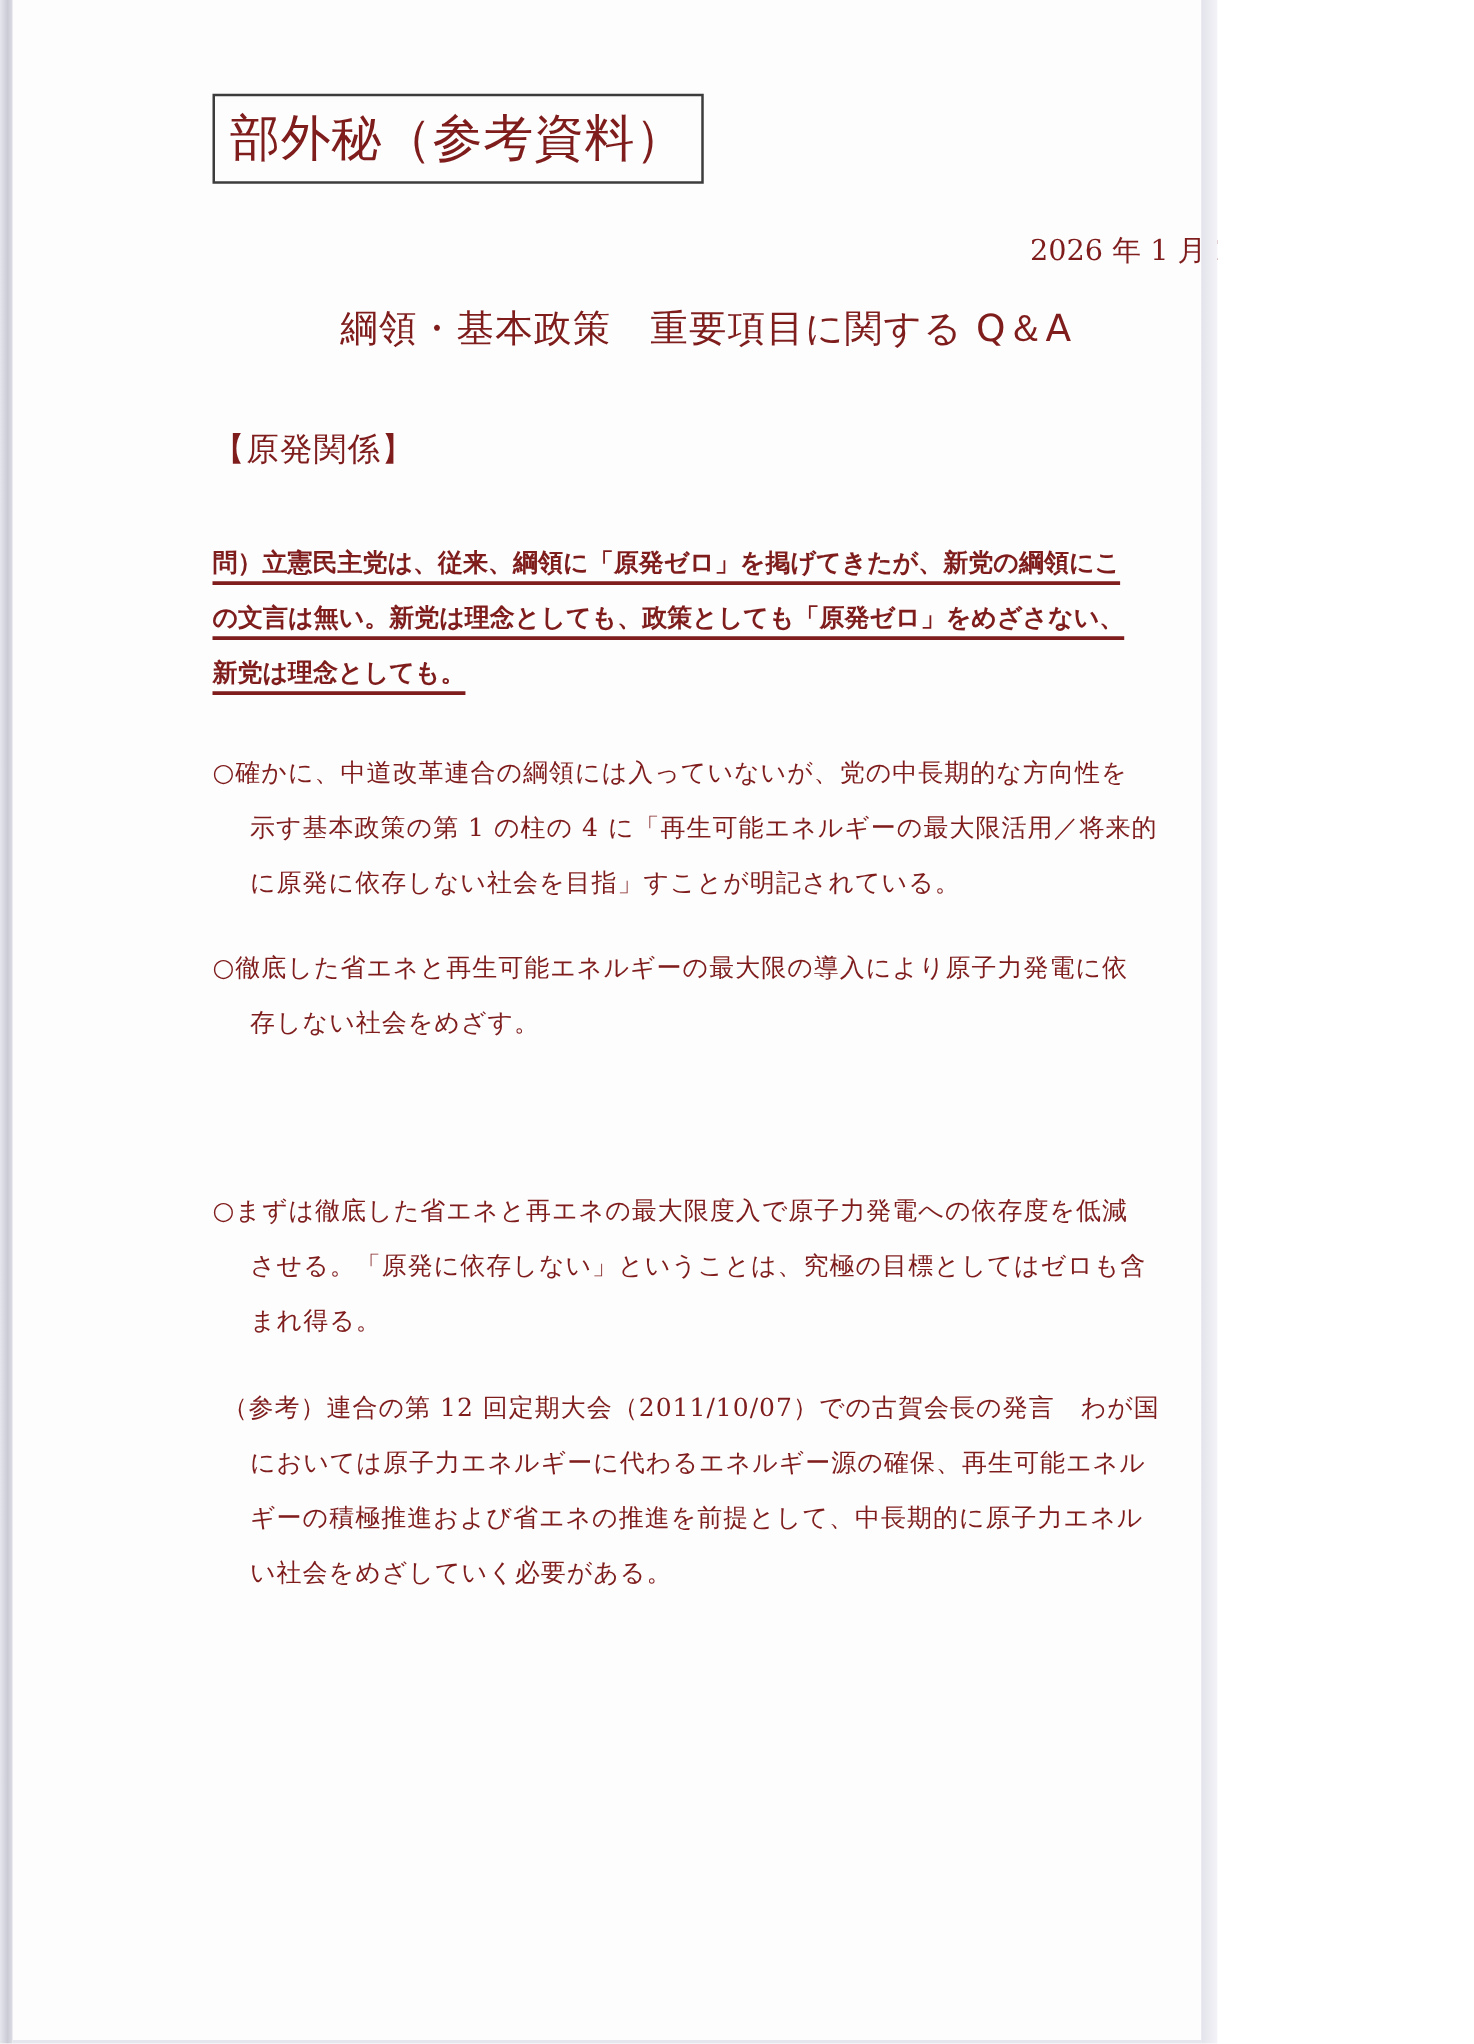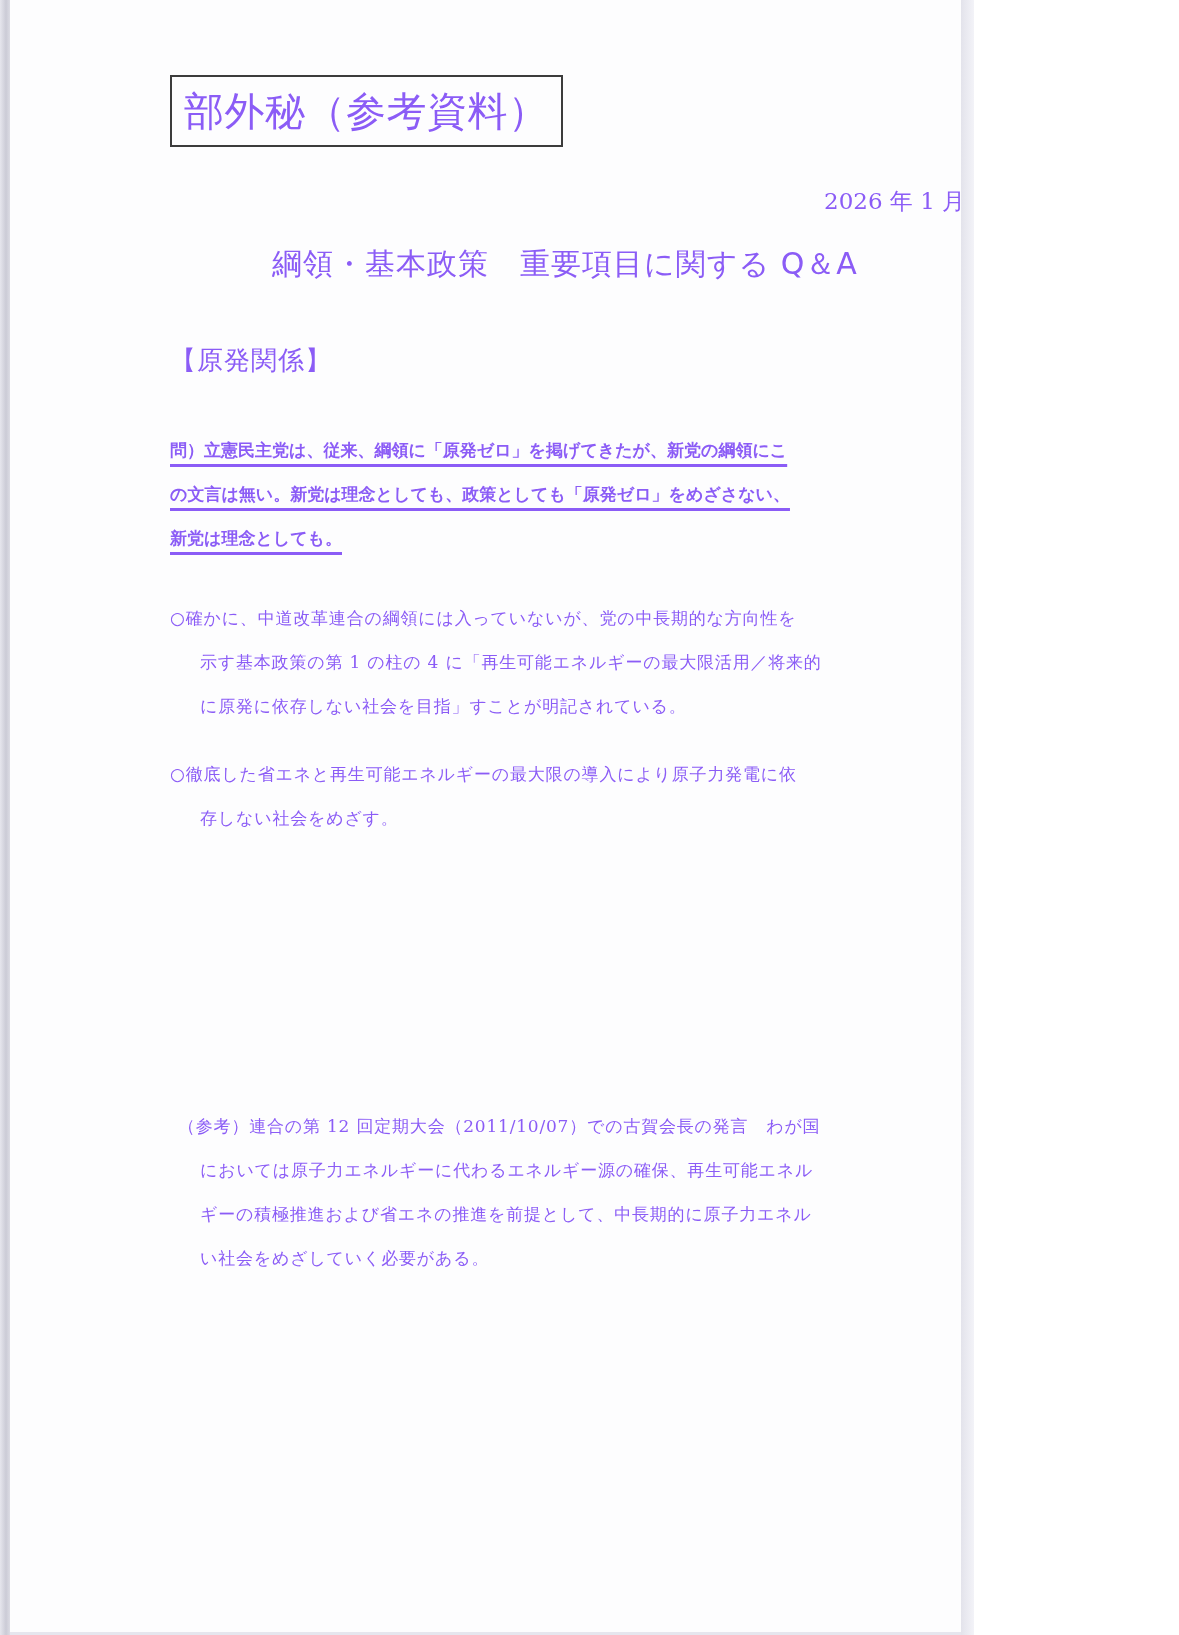--- a/index.html
+++ b/index.html
@@ -6,21 +6,21 @@
     margin: 0;
     padding: 0;
     background: #ffffff;
   }
   .photo {
     position: relative;
     width: 974px;
     height: 1635px;
     background: #fdfdfe;
     overflow: hidden;
-    color: #8b5cf6;
+    color: #7f1d1d;
     font-family: "DejaVu Serif", "Liberation Serif", serif;
   }
   .edge-left {
     position: absolute; left: 0; top: 0; bottom: 0; width: 10px;
     background: linear-gradient(to right, #e6e6ed 0%, #cbcbd6 60%, #dcdce4 100%);
   }
   .edge-right {
     position: absolute; right: 0; top: 0; bottom: 0; width: 13px;
     background: linear-gradient(to left, #f3f3f8 0%, #e3e3eb 100%);
   }
@@ -43,21 +43,21 @@
     position: absolute; top: 246px; left: 65px; width: 1000px;
     text-align: center;
     font-family: "DejaVu Sans", "Liberation Sans", sans-serif;
     font-weight: normal; font-size: 30px; line-height: 36px; letter-spacing: 1px;
   }
   .section {
     position: absolute; top: 344px; left: 170px;
     font-size: 26px; line-height: 32px; letter-spacing: 1px;
   }
   .block { position: absolute; left: 0; width: 1179px; }
-  .ln { font-size: 17px; line-height: 44px; white-space: pre; }
+  .ln { font-size: 20px; line-height: 44px; white-space: pre; }
   .q .ln {
     font-family: "DejaVu Sans", "Liberation Sans", sans-serif;
     font-weight: bold;
     margin-left: 170px;
     text-decoration: underline;
     text-decoration-thickness: 2.5px;
     text-underline-offset: 8px;
   }
   .body-par .ln { letter-spacing: 0.8px; }
   .ml-first { margin-left: 170px; }
@@ -94,20 +94,25 @@
     <div class="ln ml-cont">示す基本政策の第 1 の柱の 4 に「再生可能エネルギーの最大限活用／将来的</div>
     <div class="ln ml-cont">に原発に依存しない社会を目指」すことが明記されている。</div>
   </div>
 
   <div class="block body-par" style="top:752px">
     <div class="ln ml-first">○徹底した省エネと再生可能エネルギーの最大限の導入により原子力発電に依</div>
     <div class="ln ml-cont">存しない社会をめざす。</div>
   </div>
 
 
+  <div class="block body-par" style="top:946px">
+    <div class="ln ml-first">○まずは徹底した省エネと再エネの最大限度入で原子力発電への依存度を低減</div>
+    <div class="ln ml-cont">させる。「原発に依存しない」ということは、究極の目標としてはゼロも含</div>
+    <div class="ln ml-cont">まれ得る。</div>
+  </div>
 
   <div class="block body-par" style="top:1104px">
     <div class="ln ml-ref">（参考）連合の第 12 回定期大会（2011/10/07）での古賀会長の発言　わが国</div>
     <div class="ln ml-cont">においては原子力エネルギーに代わるエネルギー源の確保、再生可能エネル</div>
     <div class="ln ml-cont">ギーの積極推進および省エネの推進を前提として、中長期的に原子力エネル</div>
     <div class="ln ml-cont">い社会をめざしていく必要がある。</div>
   </div>
 
 </div>
 

